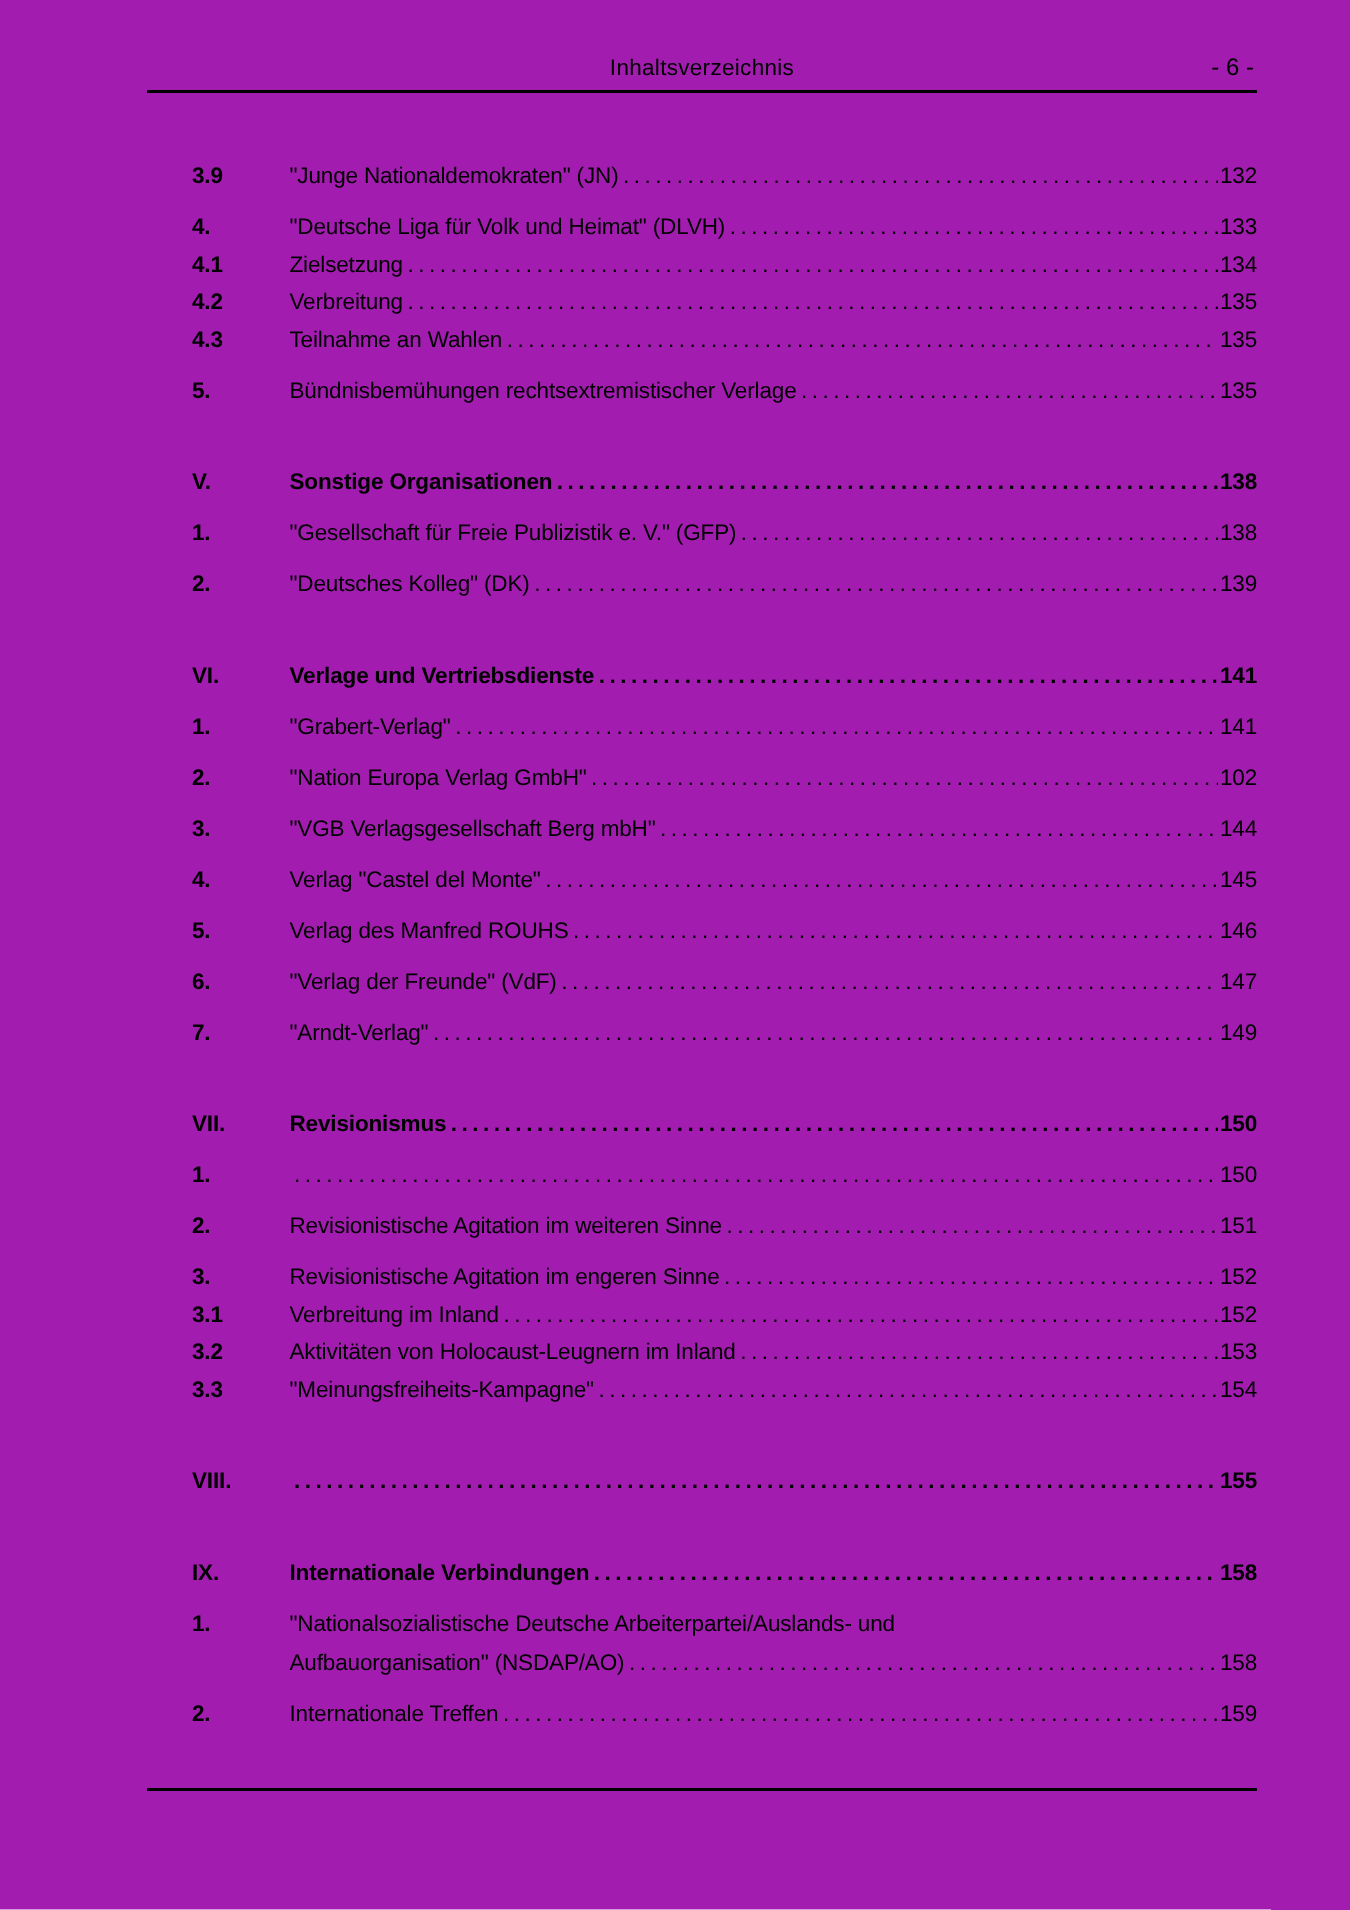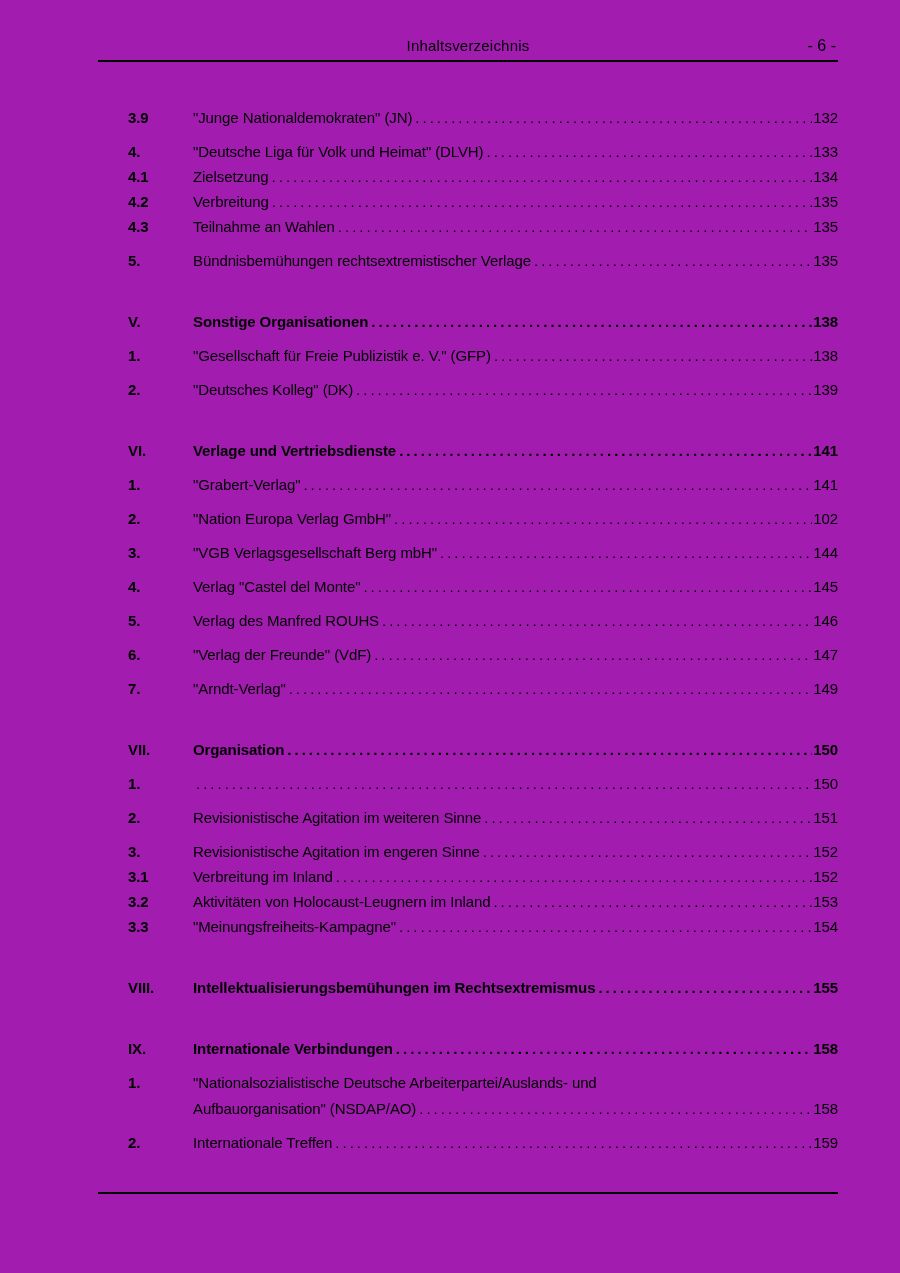--- a/index.html
+++ b/index.html
@@ -179,21 +179,21 @@
         <span class="pagenum">147</span>
       </div>
       <div class="row gap-normal">
         <span class="num">7.</span>
         <span class="title">"Arndt-Verlag"</span>
         <span class="dots"></span>
         <span class="pagenum">149</span>
       </div>
       <div class="row gap-section bold">
         <span class="num">VII.</span>
-        <span class="title">Organisation</span>
+        <span class="title">Revisionismus</span>
         <span class="dots"></span>
         <span class="pagenum">150</span>
       </div>
       <div class="row gap-normal">
         <span class="num">1.</span>
         <span class="dots"></span>
         <span class="pagenum">150</span>
       </div>
       <div class="row gap-normal">
         <span class="num">2.</span>
@@ -220,21 +220,20 @@
         <span class="pagenum">153</span>
       </div>
       <div class="row gap-tight">
         <span class="num">3.3</span>
         <span class="title">"Meinungsfreiheits-Kampagne"</span>
         <span class="dots"></span>
         <span class="pagenum">154</span>
       </div>
       <div class="row gap-section bold">
         <span class="num">VIII.</span>
-        <span class="title">Intellektualisierungsbemühungen im Rechtsextremismus</span>
         <span class="dots"></span>
         <span class="pagenum">155</span>
       </div>
       <div class="row gap-section bold">
         <span class="num">IX.</span>
         <span class="title">Internationale Verbindungen</span>
         <span class="dots"></span>
         <span class="pagenum">158</span>
       </div>
       <div class="row gap-normal">

